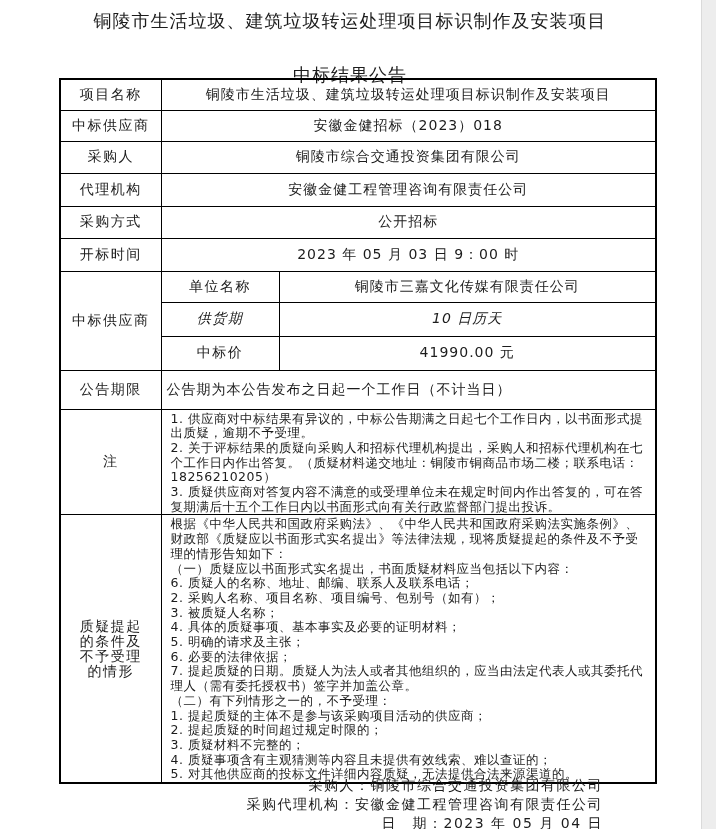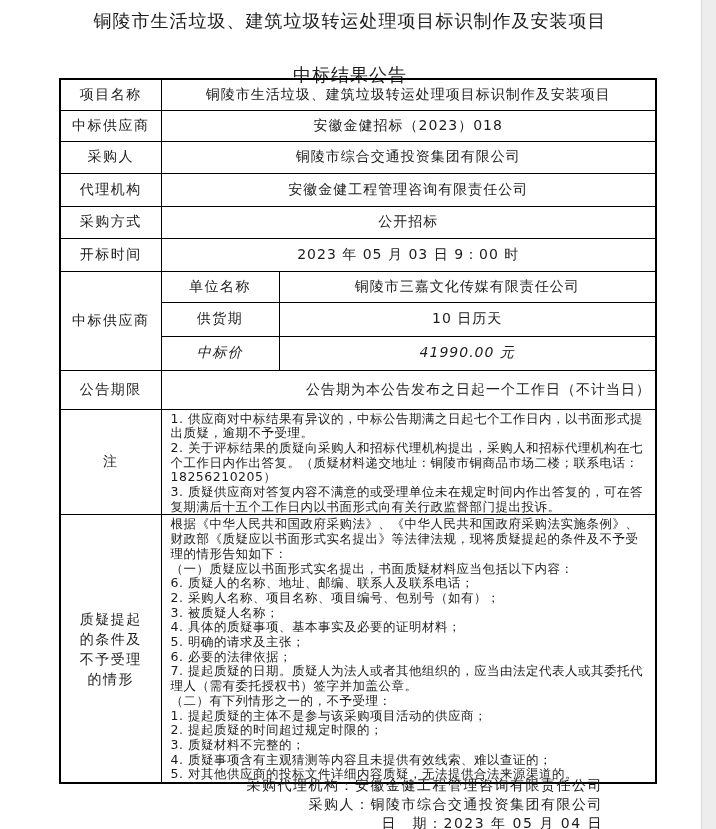--- a/index.html
+++ b/index.html
@@ -43,37 +43,37 @@
   col.c1 { width: 101px; }
   col.c2 { width: 118px; }
   col.c3 { width: 377px; }
   .doc-table tr:nth-child(1)  { height: 31px; }
   .doc-table tr:nth-child(2)  { height: 31px; }
   .doc-table tr:nth-child(3)  { height: 32px; margin-top: 28px; }
   .doc-table tr:nth-child(4)  { height: 33px; }
   .doc-table tr:nth-child(5)  { height: 32px; }
   .doc-table tr:nth-child(6)  { height: 33px; }
   .doc-table tr:nth-child(7)  { height: 31px; }
-  .doc-table tr:nth-child(8)  { height: 34px; }
-  .doc-table tr:nth-child(9)  { height: 34px; font-style: italic; }
+  .doc-table tr:nth-child(8)  { height: 34px; font-style: italic; }
+  .doc-table tr:nth-child(9)  { height: 34px; }
   .doc-table tr:nth-child(10) { height: 39px; }
   .doc-table tr:nth-child(11) { height: 100px; }
   .doc-table tr:nth-child(12) { height: 265px; }
   td.lbl {
     text-align: center;
     vertical-align: middle;
     letter-spacing: 1.5px;
   }
-  td.lbl.wrap { padding: 0 17px; line-height: 20px; }
+  td.lbl.wrap { padding: 0 17px; line-height: 15px; }
   td.val {
     text-align: center;
     vertical-align: middle;
   }
   td.val.left {
-    text-align: right;
+    text-align: left;
     padding-left: 5px;
   }
   td.val.dense {
     text-align: left;
     vertical-align: top;
     padding: 2px 8px 0 9px;
     font-size: 12.5px;
     line-height: 14.7px;
     letter-spacing: 0.5px;
   }
@@ -168,16 +168,16 @@
           <div>2. 提起质疑的时间超过规定时限的；</div>
           <div>3. 质疑材料不完整的；</div>
           <div>4. 质疑事项含有主观猜测等内容且未提供有效线索、难以查证的；</div>
           <div>5. 对其他供应商的投标文件详细内容质疑，无法提供合法来源渠道的。</div>
         </td>
     </tr>
   </tbody>
 </table>
 
 <div class="footer">
+  <div>采购人：铜陵市综合交通投资集团有限公司</div>
   <div>采购代理机构：安徽金健工程管理咨询有限责任公司</div>
-  <div>采购人：铜陵市综合交通投资集团有限公司</div>
   <div>日　期：2023 年 05 月 04 日</div>
 </div>
 
 </body></html>

